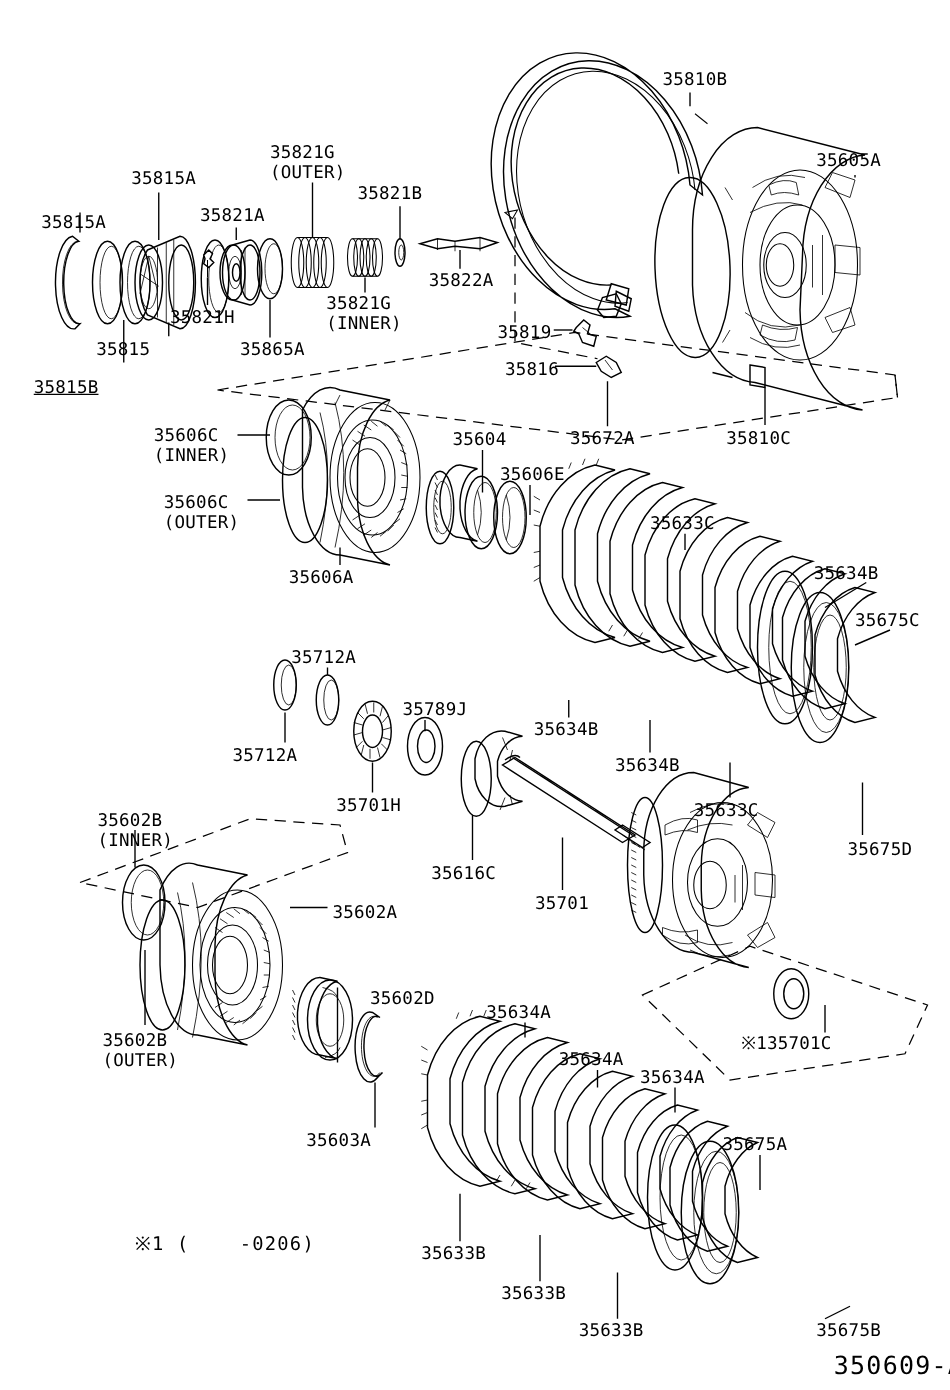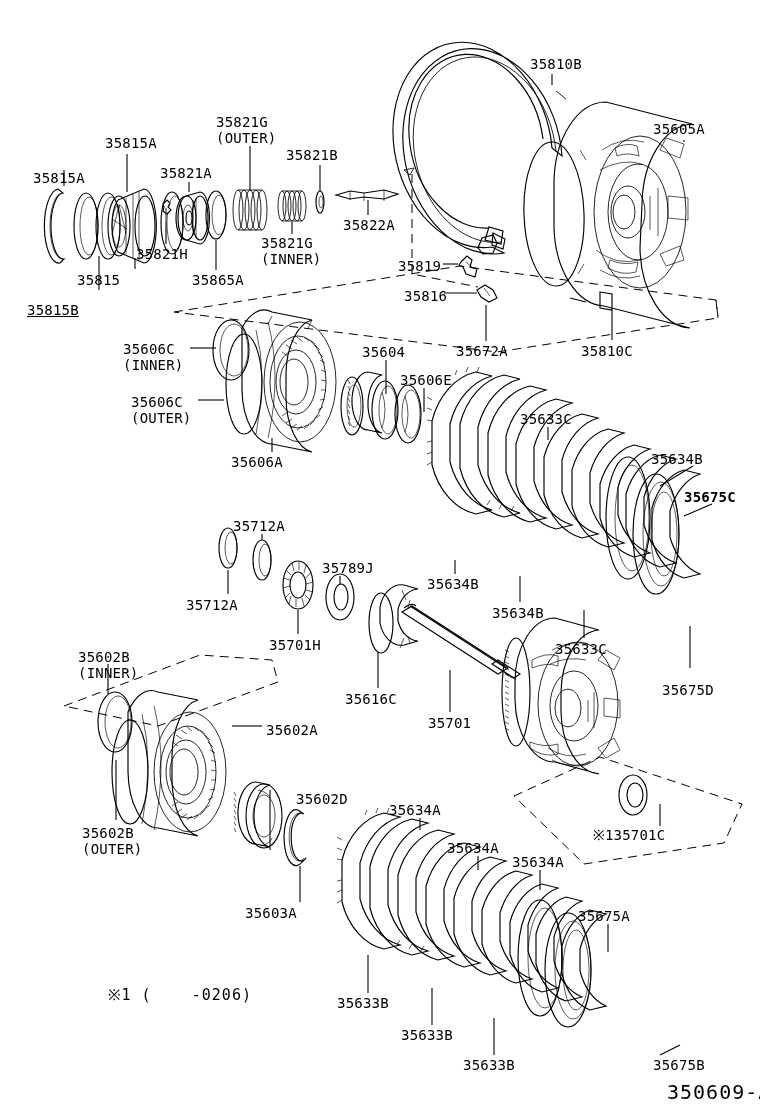--- a/index.html
+++ b/index.html
@@ -506,25 +506,25 @@
       <div class="lbl" style="left: 456px; top: 344px;">35672A</div>
       <div class="lbl two" style="left: 123px; top: 341px;">35606C
 (INNER)</div>
       <div class="lbl two" style="left: 131px; top: 394px;">35606C
 (OUTER)</div>
       <div class="lbl" style="left: 231px; top: 455px;">35606A</div>
       <div class="lbl" style="left: 362px; top: 345px;">35604</div>
       <div class="lbl" style="left: 400px; top: 373px;">35606E</div>
       <div class="lbl" style="left: 520px; top: 412px;">35633C</div>
       <div class="lbl" style="left: 651px; top: 452px;">35634B</div>
-      <div class="lbl" style="left: 684px; top: 490px; font-weight: bold;">35675C</div>
+      <div class="lbl" style="left: 684px; top: 490px;">35675C</div>
       <div class="lbl" style="left: 427px; top: 577px;">35634B</div>
       <div class="lbl" style="left: 492px; top: 606px;">35634B</div>
       <div class="lbl" style="left: 555px; top: 642px;">35633C</div>
-      <div class="lbl" style="left: 662px; top: 673px; margin-top: 10px;">35675D</div>
+      <div class="lbl" style="left: 678px; top: 673px;">35675D</div>
       <div class="lbl" style="left: 233px; top: 519px;">35712A</div>
       <div class="lbl" style="left: 186px; top: 598px;">35712A</div>
       <div class="lbl" style="left: 322px; top: 561px; text-align: right;">35789J</div>
       <div class="lbl" style="left: 269px; top: 638px;">35701H</div>
       <div class="lbl" style="left: 345px; top: 692px;">35616C</div>
       <div class="lbl" style="left: 428px; top: 716px;">35701</div>
       <div class="lbl" style="left: 593px; top: 828px;">※135701C</div>
       <div class="lbl two" style="left: 78px; top: 649px;">35602B
 (INNER)</div>
       <div class="lbl" style="left: 266px; top: 723px;">35602A</div>

